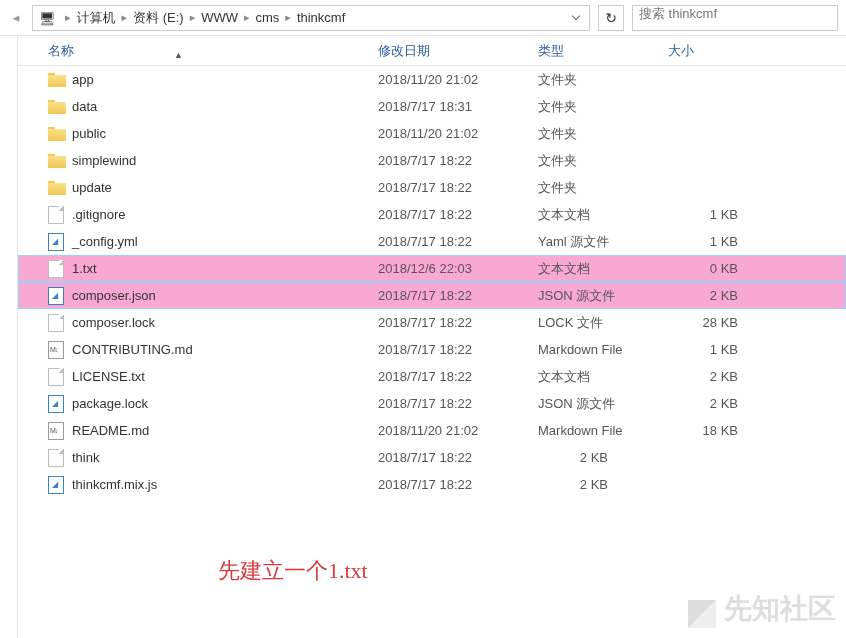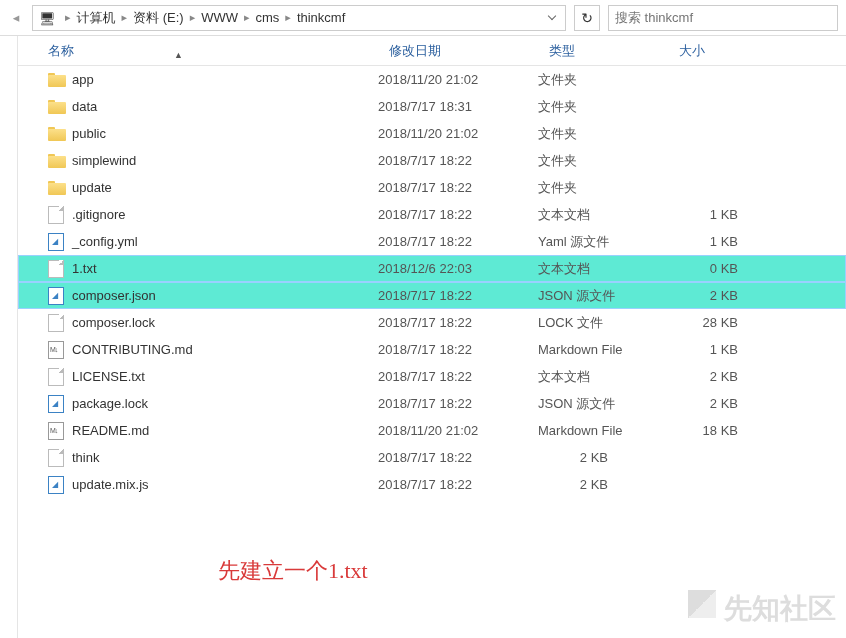--- a/index.html
+++ b/index.html
@@ -4,37 +4,37 @@
   <style>
     * { box-sizing: border-box; margin: 0; padding: 0; }
     body { font-family: "Microsoft YaHei", "Segoe UI", sans-serif; font-size: 13px; color: #333; background: #fff; width: 846px; height: 638px; overflow: hidden; position: relative; }
     
     .toolbar { display: flex; align-items: center; height: 36px; border-bottom: 1px solid #ddd; background: #fff; padding: 0 4px; }
     .breadcrumb-area { flex: 1; display: flex; align-items: center; border: 1px solid #ccc; height: 26px; margin: 0 4px; padding: 0 4px; background: #fff; }
     .breadcrumb-area .crumb { display: flex; align-items: center; cursor: pointer; padding: 0 2px; }
     .breadcrumb-area .sep { color: #888; margin: 0 4px; font-size: 11px; }
     .dropdown-btn { width: 18px; height: 24px; display: flex; align-items: center; justify-content: center; cursor: pointer; }
     .refresh-btn { width: 26px; height: 26px; border: 1px solid #ccc; margin: 0 4px; display: flex; align-items: center; justify-content: center; cursor: pointer; }
-    .search-box { width: 230px; height: 26px; border: 1px solid #ccc; margin: 0 4px; display: flex; align-items: center; padding: 0 6px; }
+    .search-box { width: 206px; height: 26px; border: 1px solid #ccc; margin: 0 4px; display: flex; align-items: flex-start; padding: 0 6px; }
     .search-box input { border: none; outline: none; flex: 1; font-size: 13px; color: #888; font-family: inherit; }
     
     .content { display: flex; height: calc(100% - 36px); }
     .left-strip { width: 18px; border-right: 1px solid #e5e5e5; background: #fff; }
     .main { flex: 1; overflow: hidden; }
     
     .column-header { display: flex; align-items: center; height: 30px; border-bottom: 1px solid #e5e5e5; padding-left: 30px; color: #2b5f9e; font-size: 13px; }
     .col-name { width: 330px; display: flex; align-items: flex-end; gap: 60px; }
     .sort-indicator { font-size: 9px; color: #555; margin-left: 40px; }
-    .col-date { width: 160px; margin-left: 11px; }
+    .col-date { width: 160px; }
     .col-type { width: 130px; }
     .col-size { width: 90px; text-align: left; padding-right: 20px; }
     
     .file-list { }
     .file-row { display: flex; align-items: center; height: 27px; padding-left: 30px; }
-    .file-row.selected { background: #5eead4; border: 1px solid #99d1ff; padding-left: 29px; height: 27px; }
+    .file-row.selected { background: #f9a8d4; border: 1px solid #99d1ff; padding-left: 29px; height: 27px; }
     .file-row .icon-cell { width: 24px; display: flex; align-items: center; }
     .file-row .name-cell { width: 306px; }
     .file-row .date-cell { width: 160px; color: #555; }
     .file-row .type-cell { width: 130px; color: #555; }
     .file-row .size-cell { width: 90px; text-align: right; color: #555; padding-right: 20px; }
     
     .folder-icon { width: 18px; height: 14px; display: inline-block; position: relative; }
     .folder-icon::before { content: ""; position: absolute; top: 0; left: 0; width: 7px; height: 3px; background: #f0c755; border-radius: 1px 1px 0 0; }
     .folder-icon::after { content: ""; position: absolute; top: 2px; left: 0; width: 18px; height: 12px; background: linear-gradient(#fce08a, #f0c755); border-radius: 1px; }
     
@@ -42,21 +42,21 @@
     .file-icon::after { content: ""; position: absolute; top: -1px; right: -1px; width: 5px; height: 5px; background: linear-gradient(135deg, #fff 50%, #bbb 50%); }
     
     .code-icon { width: 16px; height: 18px; display: inline-block; background: #fff; border: 1px solid #3b82c4; position: relative; }
     .code-icon::before { content: "◢"; position: absolute; font-size: 8px; color: #3b82c4; top: 3px; left: 3px; }
     
     .md-icon { width: 16px; height: 18px; display: inline-block; background: #fff; border: 1px solid #999; position: relative; }
     .md-icon::before { content: "M↓"; position: absolute; font-size: 7px; color: #555; top: 4px; left: 1px; letter-spacing: -1px; }
     
     .annotation { position: absolute; left: 218px; top: 556px; color: #d93a3a; font-size: 22px; font-family: "SimSun", serif; }
     
-    .watermark { position: absolute; right: 10px; bottom: 10px; color: #ddd; font-size: 28px; font-weight: bold; display: flex; align-items: flex-start; gap: 8px; }
+    .watermark { position: absolute; right: 10px; bottom: 10px; color: #ddd; font-size: 28px; font-weight: bold; display: flex; align-items: flex-end; gap: 8px; }
     .watermark-icon { width: 28px; height: 28px; background: linear-gradient(135deg, #ddd 50%, #eee 50%); }
     
     .chevron { display: inline-block; width: 6px; height: 6px; border-right: 1px solid #666; border-bottom: 1px solid #666; transform: rotate(-45deg); }
     .chevron-down { transform: rotate(45deg); margin-top: -3px; }
     .refresh-glyph { font-size: 14px; color: #333; }
     .nav-back { width: 24px; height: 24px; display: flex; align-items: center; justify-content: center; color: #999; }
     .crumb-icon { width: 16px; height: 14px; margin-right: 4px; }
   </style>
 </head>
 <body>
@@ -234,21 +234,21 @@
             <span class="file-icon"></span>
           </div>
           <div class="name-cell">think</div>
           <div class="date-cell">2018/7/17 18:22</div>
           <div class="size-cell">2 KB</div>
         </div>
         <div class="file-row">
           <div class="icon-cell">
             <span class="code-icon"></span>
           </div>
-          <div class="name-cell">update.mix.js</div>
+          <div class="name-cell">thinkcmf.mix.js</div>
           <div class="date-cell">2018/7/17 18:22</div>
           <div class="size-cell">2 KB</div>
         </div>
       </div>
   </div>
 </div>
 
 <div class="annotation">先建立一个1.txt</div>
 
 <div class="watermark">

